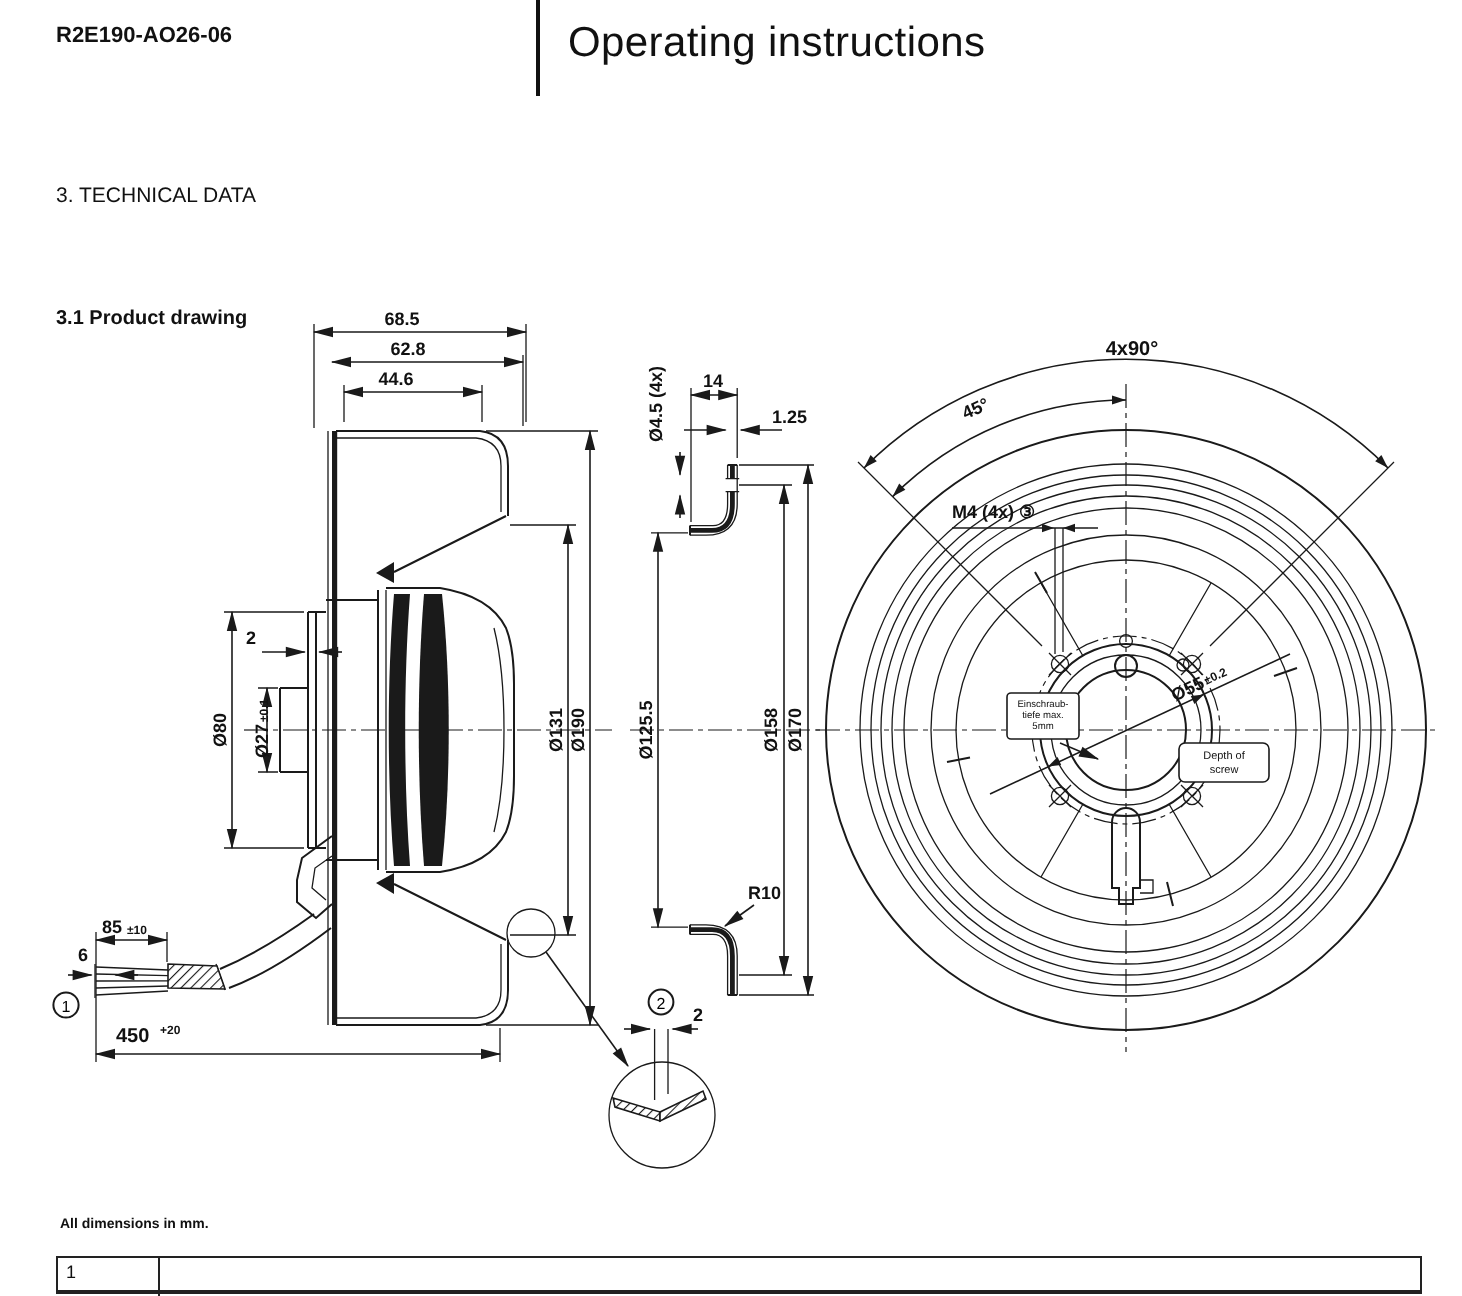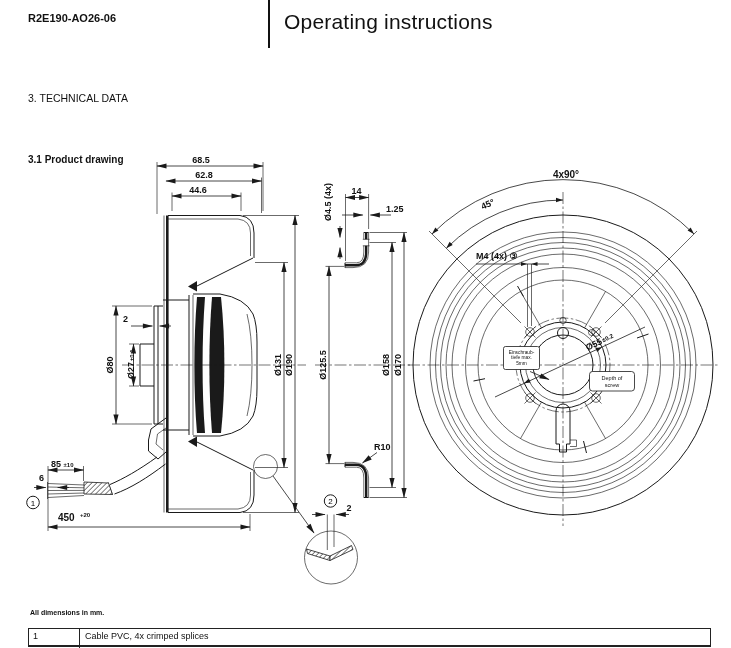--- a/index.html
+++ b/index.html
@@ -272,19 +272,18 @@
       <text class="mtx" x="612" y="386.5" text-anchor="middle">screw</text>
     </g>
   </g>
 </svg>
 
 <div class="abs" id="foot">All dimensions in mm.</div>
 
 <div class="abs" id="tbl">
   <div class="r1">
     <div class="c1">1</div>
-    <div class="c2">Cable PVC, 4x crimped splices</div>
   </div>
   <div class="r2">
     <div class="c1"></div>
       <div class="c2"></div>
   </div>
 </div>
 
 </body></html>

